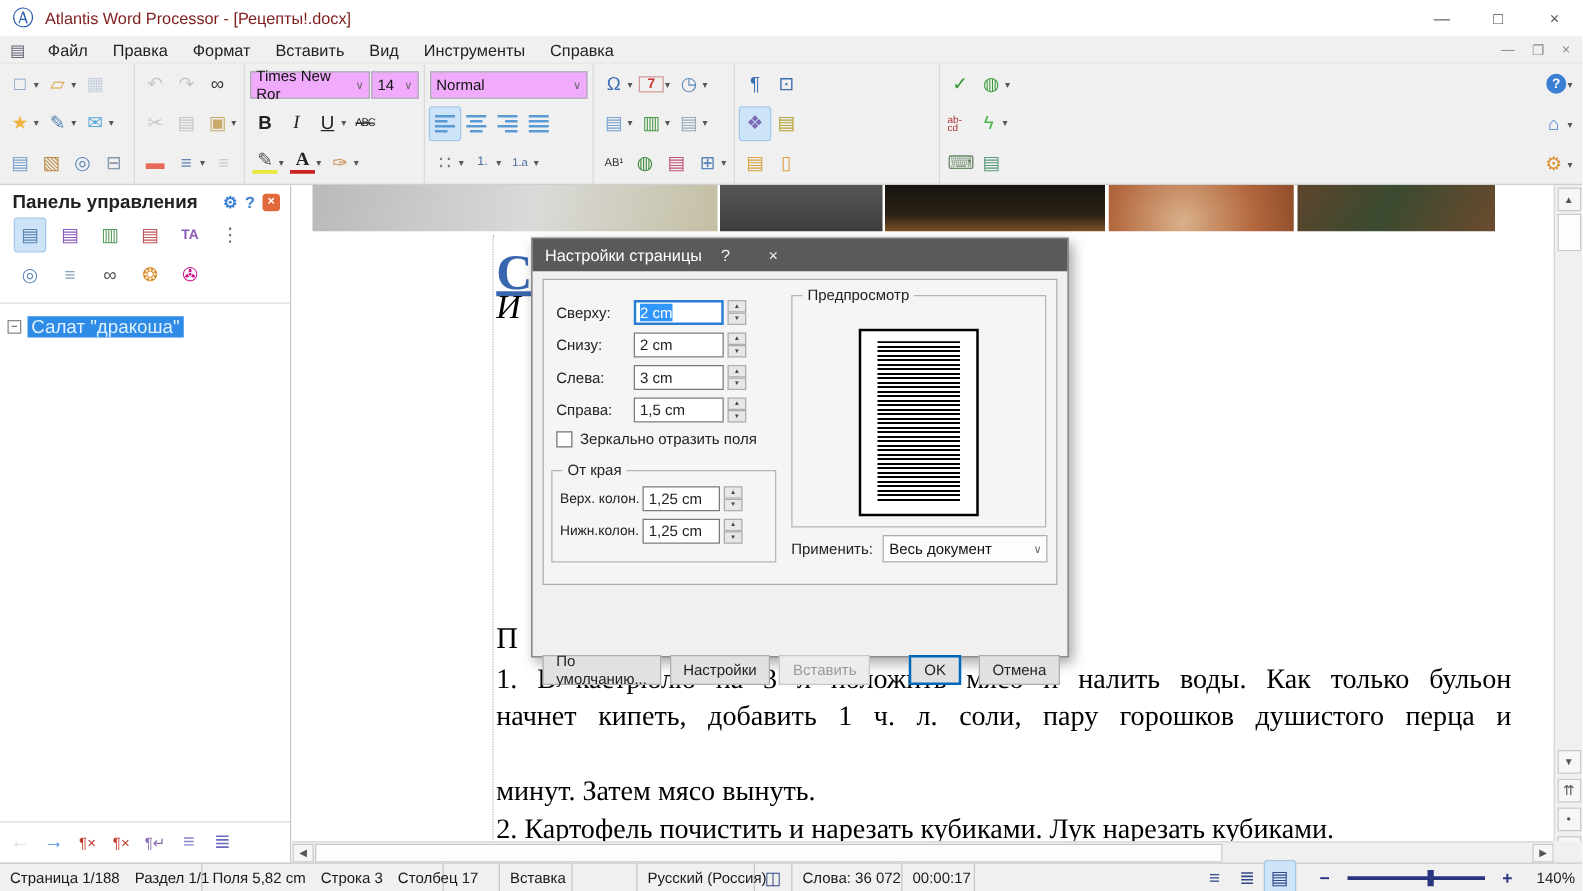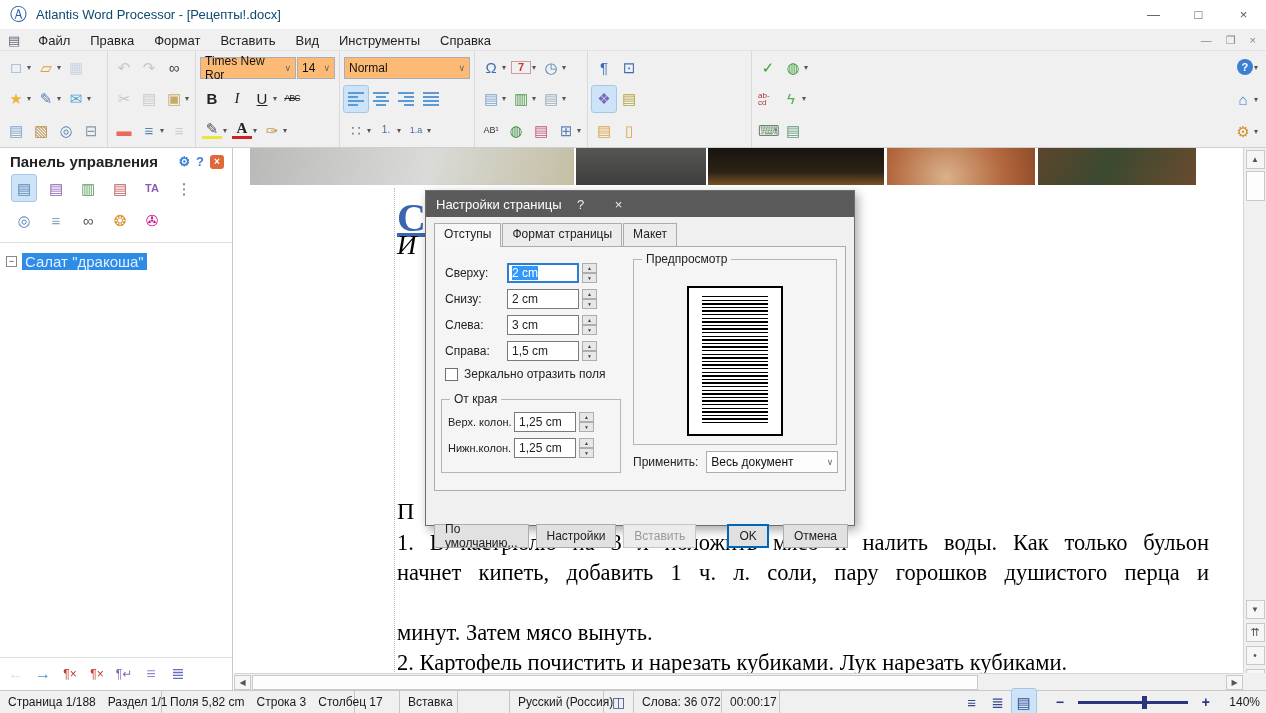--- a/index.html
+++ b/index.html
@@ -2,40 +2,40 @@
 <html><head>
 <meta charset="utf-8">
 <style>
 *{margin:0;padding:0;box-sizing:border-box}
 html,body{width:1266px;height:713px}
 body{position:relative;overflow:hidden;background:#fff;font-family:"Liberation Sans",sans-serif;color:#222}
 
 
 #titlebar{position:absolute;left:0;top:0;right:0;height:30px;background:#fff;display:flex;align-items:center;border-bottom:1px solid #eee}
 .app-icon{color:#2a5caa;font-size:17px;margin:0 9px 0 10px}
-.title-text{font-size:13px;color:#0c4a6e}
+.title-text{font-size:13px;color:#7f1d1d}
 .win-btns{margin-left:auto;display:flex;height:100%}
 .win-btn{width:45px;display:flex;align-items:center;justify-content:center;color:#555;font-size:13px}
 
 
 #menubar{position:absolute;left:0;top:30px;right:0;height:21px;background:#f0f0f0;display:flex;align-items:center;font-size:13px;border-bottom:1px solid #e3e3e3}
 .doc-icon{color:#667;font-size:13px;margin:0 8px 0 8px}
 .menu-item{padding:1px 10px}
 .mdi-btns{margin-left:auto;display:flex;gap:14px;margin-right:10px;color:#888;font-size:11px}
 
 
 #toolbar{position:absolute;left:0;top:51px;right:0;height:97px;background:#f0f0f0;border-bottom:1px solid #cfcfcf;display:flex}
 .tgroup{border-right:1px solid #dadada;padding:1px 4px;display:flex;flex-direction:column;justify-content:space-around}
 .trow{display:flex;align-items:center;height:30px;gap:1px}
 .tbtn{display:inline-flex;align-items:center;padding:1px 2px;border-radius:2px;height:26px}
 .gl{font-size:15px;width:20px;text-align:center;line-height:1}
 .drop{font-size:8px;color:#555;margin-left:1px}
 .dis{opacity:.4}
 .sel{background:#cde3f7;outline:1px solid #a3c7e8}
-.combo{display:flex;align-items:center;justify-content:space-between;background:#fdba74;border:1px solid #abadb3;height:22px;font-size:12px;padding:0 4px;color:#111}
+.combo{display:flex;align-items:center;justify-content:space-between;background:#f0abfc;border:1px solid #abadb3;height:22px;font-size:12px;padding:0 4px;color:#111}
 .combo .arr{font-size:9px;color:#666;margin-left:4px}
 .b{font-weight:bold}.i{font-style:italic;font-family:"Liberation Serif",serif}
 .u{text-decoration:underline}
 .st{text-decoration:line-through;letter-spacing:-1px}
 .hl{border-bottom:3px solid #e8e83a}
 .fc{border-bottom:3px solid #cc2222;font-weight:bold;font-family:"Liberation Serif",serif}
 .cal{border:1px solid #d09a9a;font-weight:bold}
 .circ{background:#3b7fd4;color:#fff !important;border-radius:50%;width:16px;height:16px;line-height:16px;font-size:11px;font-weight:bold}
 .two{width:18px;line-height:7px;font-size:8px;white-space:normal;text-align:left}
 .bars{display:inline-flex;flex-direction:column;gap:2px;width:16px;margin:0 2px}
@@ -569,25 +569,20 @@
 </div>
 <div id="sc-corner"></div>
 
 <div id="dialog">
   <div class="dlg-title">
     <span>Настройки страницы</span>
     <span class="dlg-tbtn">?</span>
     <span class="dlg-tbtn">×</span>
   </div>
   <div class="dlg-body">
-    <div class="tabs">
-      <span class="tab active">Отступы</span>
-      <span class="tab">Формат страницы</span>
-      <span class="tab">Макет</span>
-    </div>
     <div class="tabpanel">
 
       <div class="frow" style="left:10px;top:16px">
         <span class="flabel">Сверху:</span>
         <span class="inp focus"><span class="selval">2 cm</span></span>
         <span class="spin">
             <b>▲</b>
             <b>▼</b>
           </span>
       </div>

